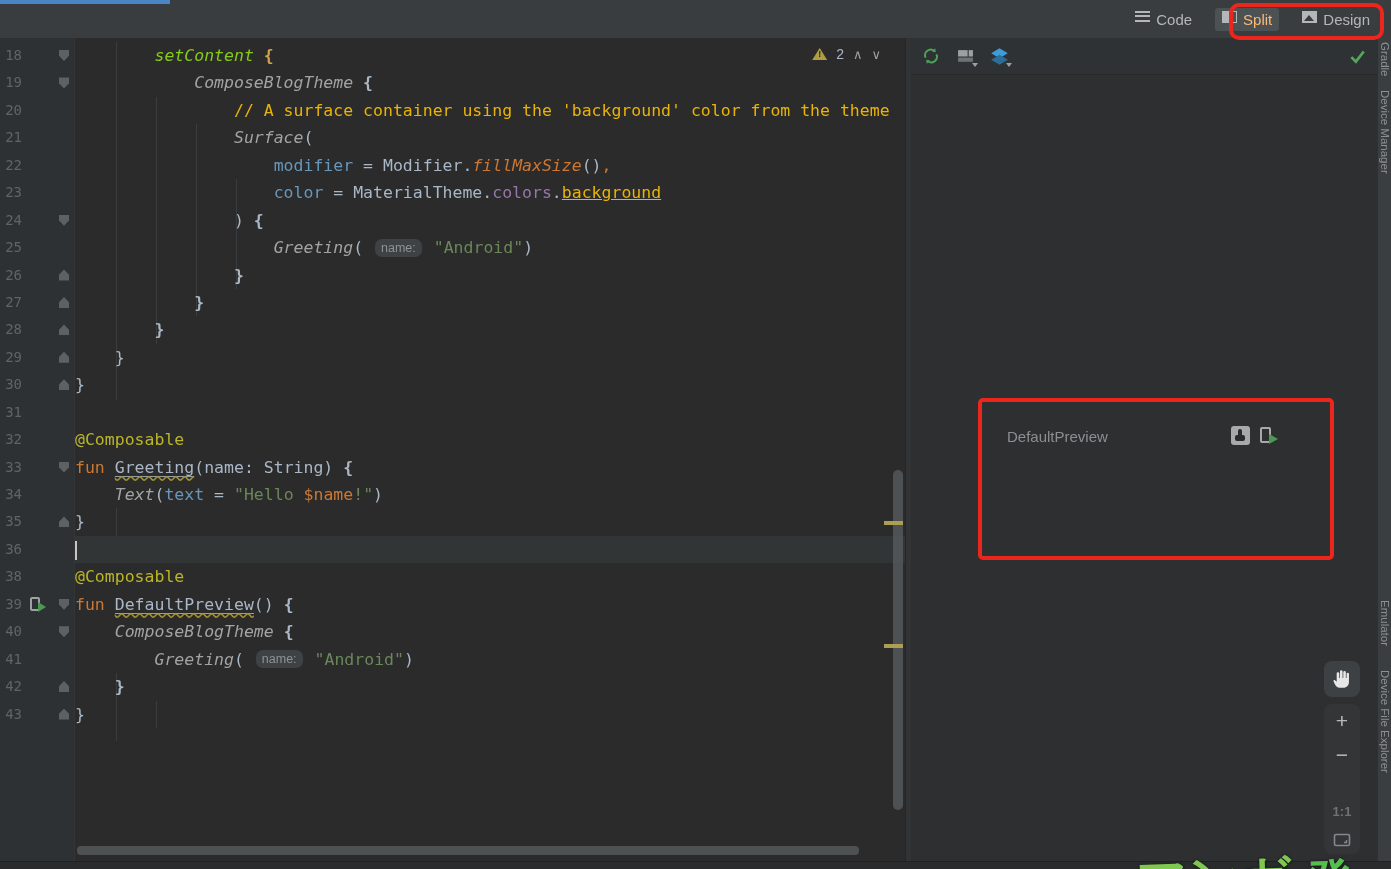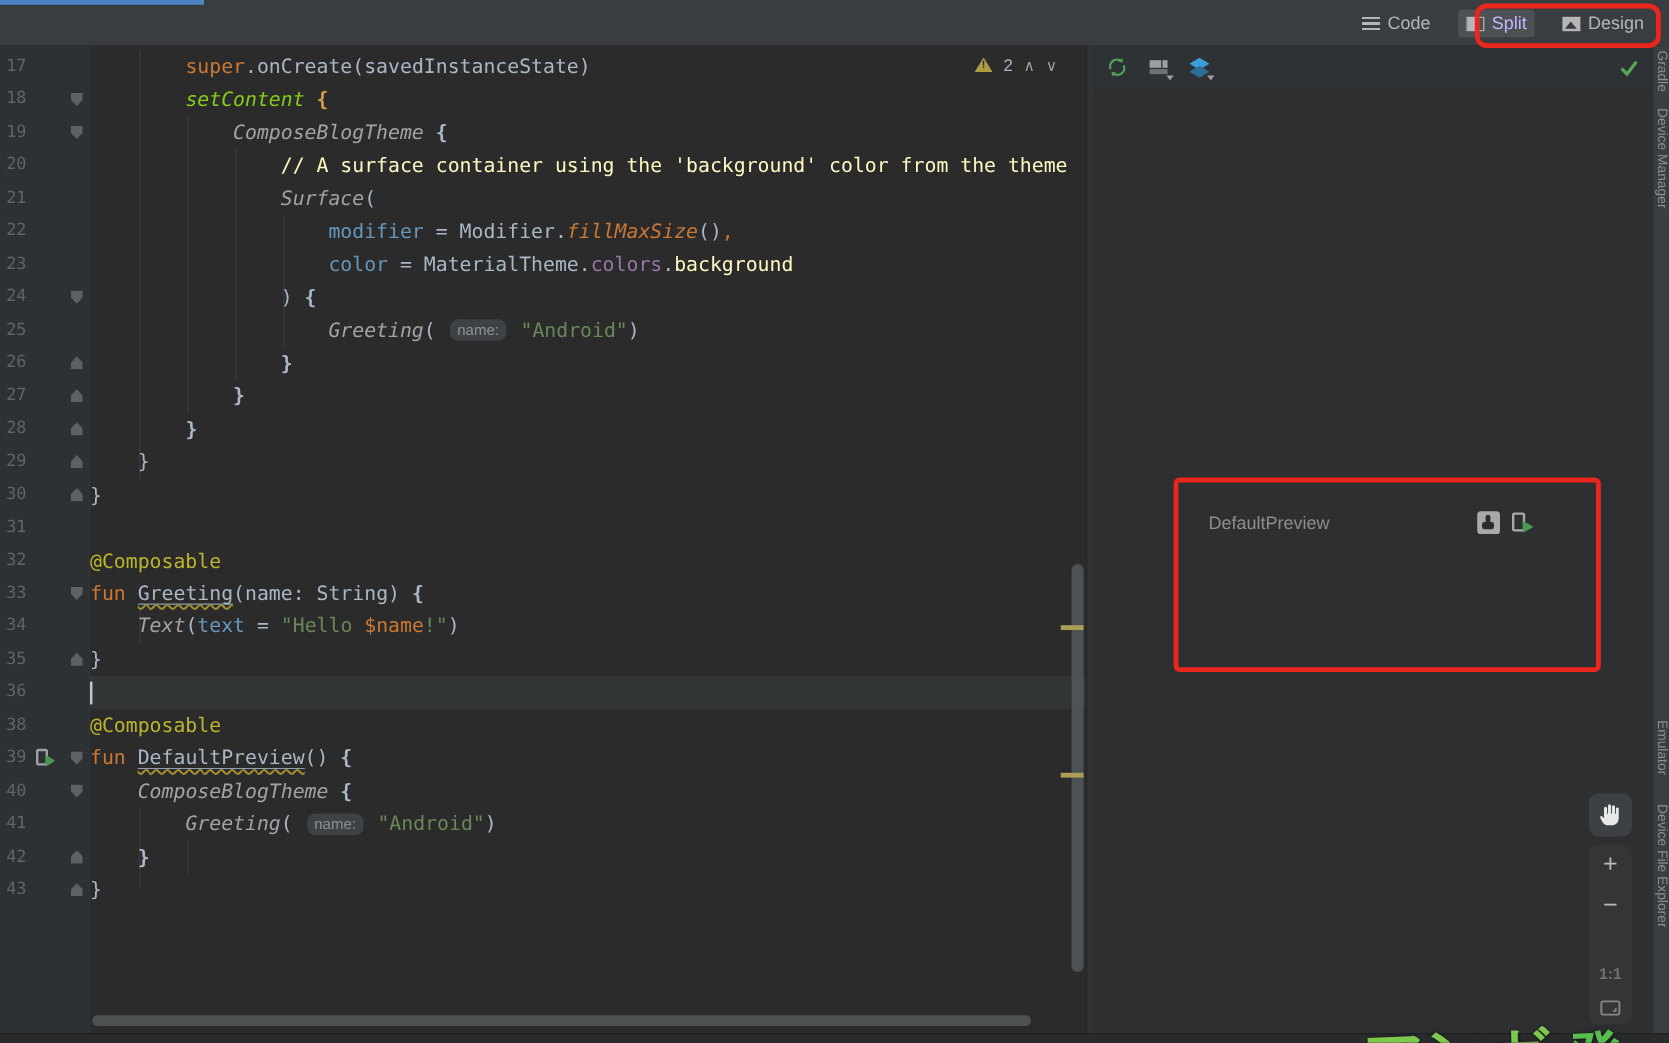--- a/index.html
+++ b/index.html
@@ -5,22 +5,22 @@
   * { margin:0; padding:0; box-sizing:border-box; }
   html,body { width:1391px; height:869px; overflow:hidden; background:#2B2B2B;
               font-family:"Liberation Sans", sans-serif; }
   body { position:relative; }
 
   
   .topbar { position:absolute; left:0; top:0; width:1391px; height:38px; background:#3A3D3F; }
   .progress { position:absolute; left:0; top:0; width:170px; height:4px; background:var(--blue,#4A86C5); }
   .modes { position:absolute; right:14px; top:8px; display:flex; align-items:center; gap:16px;
            font-size:15px; color:#B4B6B8; }
-  .mode { display:flex; align-items:center; gap:6px; padding:3px 7px; border-radius:3px; cursor:default; }
-  .mode.sel { background:#4C5154; color:#c4b5fd; }
+  .mode { display:flex; align-items:flex-start; gap:6px; padding:3px 7px; border-radius:3px; cursor:default; }
+  .mode.sel { background:#4C5154; color:#fdba74; }
   .ic-hamburger { width:15px; height:11px;
       background:repeating-linear-gradient(to bottom,#B4B6B8 0 2px, transparent 2px 4.5px); }
   .ic-split { width:15px; height:12px; border:1.5px solid #B4B6B8;
       background:linear-gradient(to right,#B4B6B8 0 6px, transparent 6px); }
   .ic-design { position:relative; width:15px; height:12px; background:#B4B6B8; }
   .ic-design::after { content:""; position:absolute; left:2px; bottom:2px;
       border-left:5px solid transparent; border-right:5px solid transparent;
       border-bottom:6px solid #3A3D3F; }
 
   
@@ -46,27 +46,27 @@
                   border-left:8px solid #4C9A52; border-top:5px solid transparent; border-bottom:5px solid transparent; }
 
   
   .tk-p   { color:#A9B7C6; }
   .tk-b   { color:#A9B7C6; font-weight:bold; }
   .tk-kw  { color:#CC7832; }
   .tk-kwi { color:#CC7832; font-style:italic; }
   .tk-fn  { color:#84cc16; font-style:italic; }
   .tk-fb  { color:#D1A24B; font-weight:bold; }
   .tk-it  { color:#a3a3a3; font-style:italic; }
-  .tk-cm  { color:#fef9c3; }
+  .tk-cm  { color:#eab308; }
   .tk-pr  { color:#6897BB; }
   .tk-st  { color:#6A8759; }
   .tk-tpl { color:#CC7832; }
   .tk-an  { color:#BBB529; }
   .tk-fl  { color:#9876AA; }
-  .tk-flu { color:#fef9c3; }
+  .tk-flu { color:#eab308; text-decoration:underline; }
   .tk-bool{ color:#CC7832; }
   .tk-dw  { color:#A9B7C6; box-shadow:inset 0 -1px 0 #8FA0AB;
             text-decoration:underline wavy #A08F2F; text-underline-offset:3px; }
   .tk-hint{ display:inline-block; background:#3E4245; color:#8E9294; border-radius:7px;
             padding:0 6px; font-family:"Liberation Sans",sans-serif; font-size:12.5px;
             line-height:18px; vertical-align:middle; margin:0 2px 2px 2px; }
 
   .guide { position:absolute; width:1px; background:#3A3C3D; }
 
   
@@ -174,25 +174,20 @@
   <div class="guide" style="left:116px; top:4px;   height:358px;"></div>
   <div class="guide" style="left:116px; top:470px; height:28px;"></div>
   <div class="guide" style="left:116px; top:635px; height:68px;"></div>
   <div class="guide" style="left:156px; top:59px;  height:247px;"></div>
   <div class="guide" style="left:156px; top:663px; height:27px;"></div>
   <div class="guide" style="left:196px; top:86px;  height:192px;"></div>
   <div class="guide" style="left:236px; top:141px; height:110px;"></div>
 
   <div class="lines">
       <div class="row">
-        <span class="lnum">17</span>
-        <span class="licon"></span>
-        <span class="lcode"><span class="tk-p">        </span><span class="tk-kw">super</span><span class="tk-p">.onCreate(savedInstanceState)</span></span>
-      </div>
-      <div class="row">
         <span class="lnum">18</span>
         <span class="licon">
           <span class="fold-d"></span>
         </span>
         <span class="lcode"><span class="tk-p">        </span><span class="tk-fn">setContent</span><span class="tk-p"> </span><span class="tk-fb">{</span></span>
       </div>
       <div class="row">
         <span class="lnum">19</span>
         <span class="licon">
           <span class="fold-d"></span>

